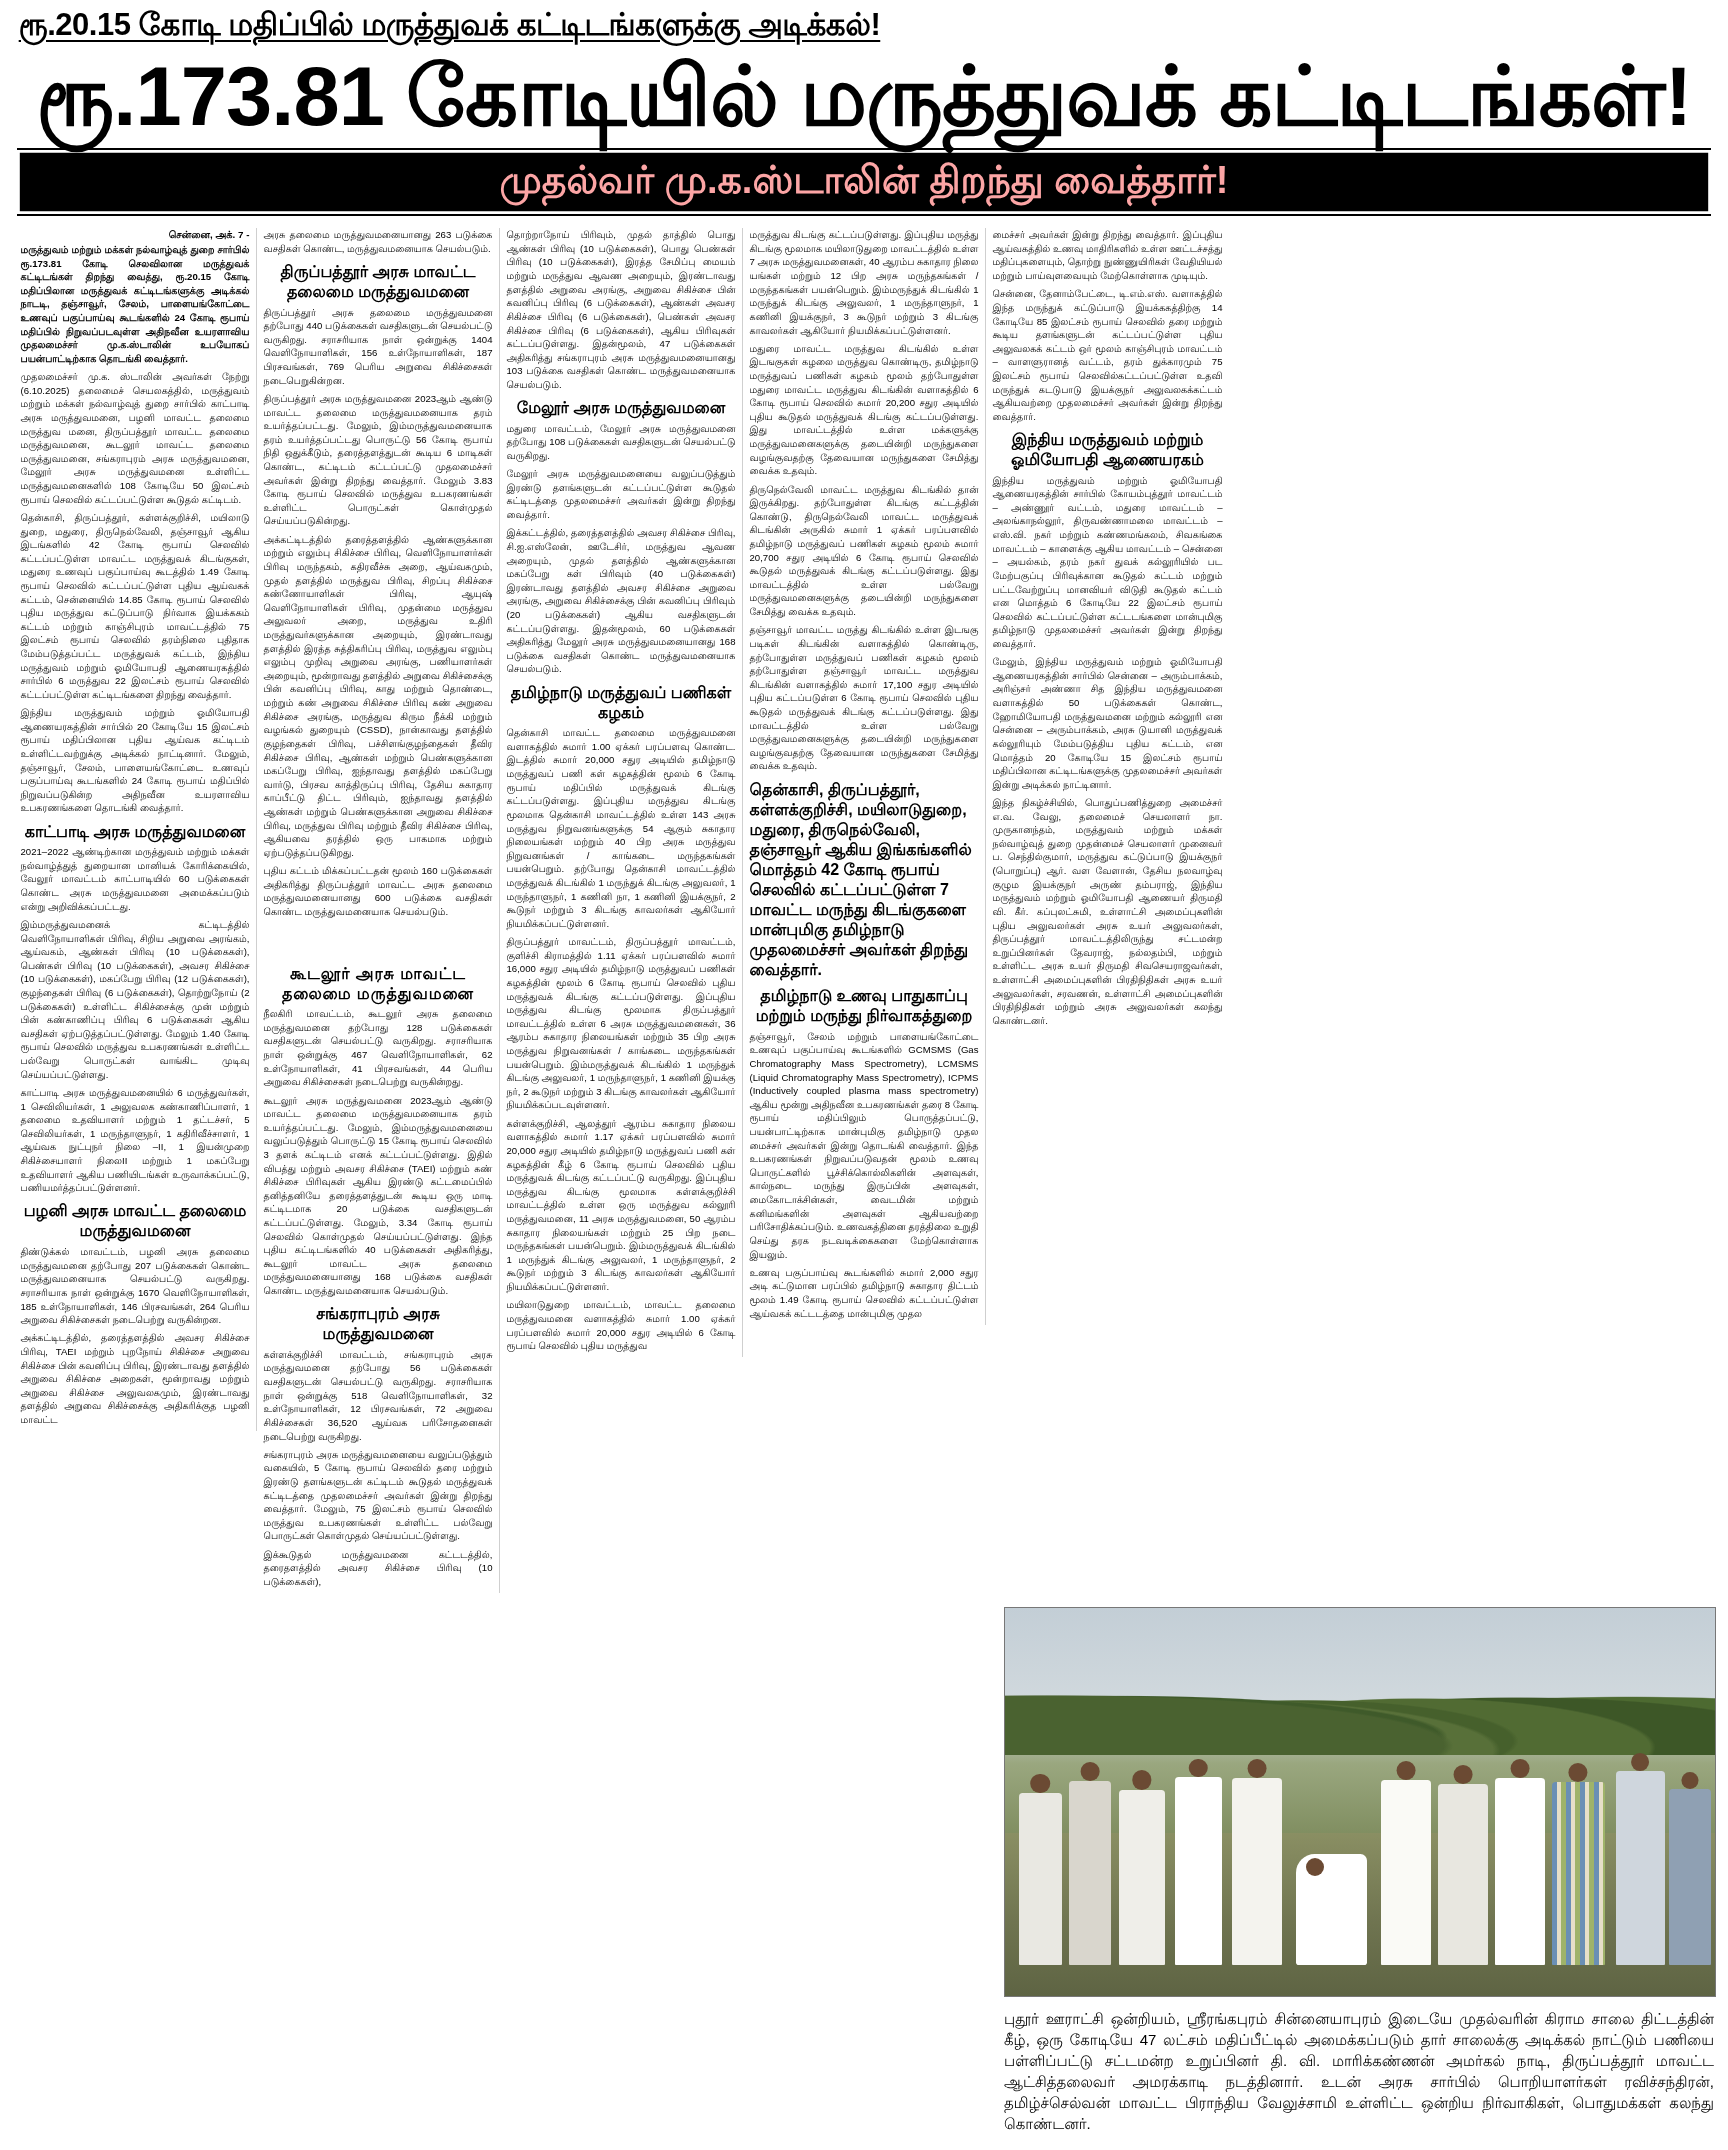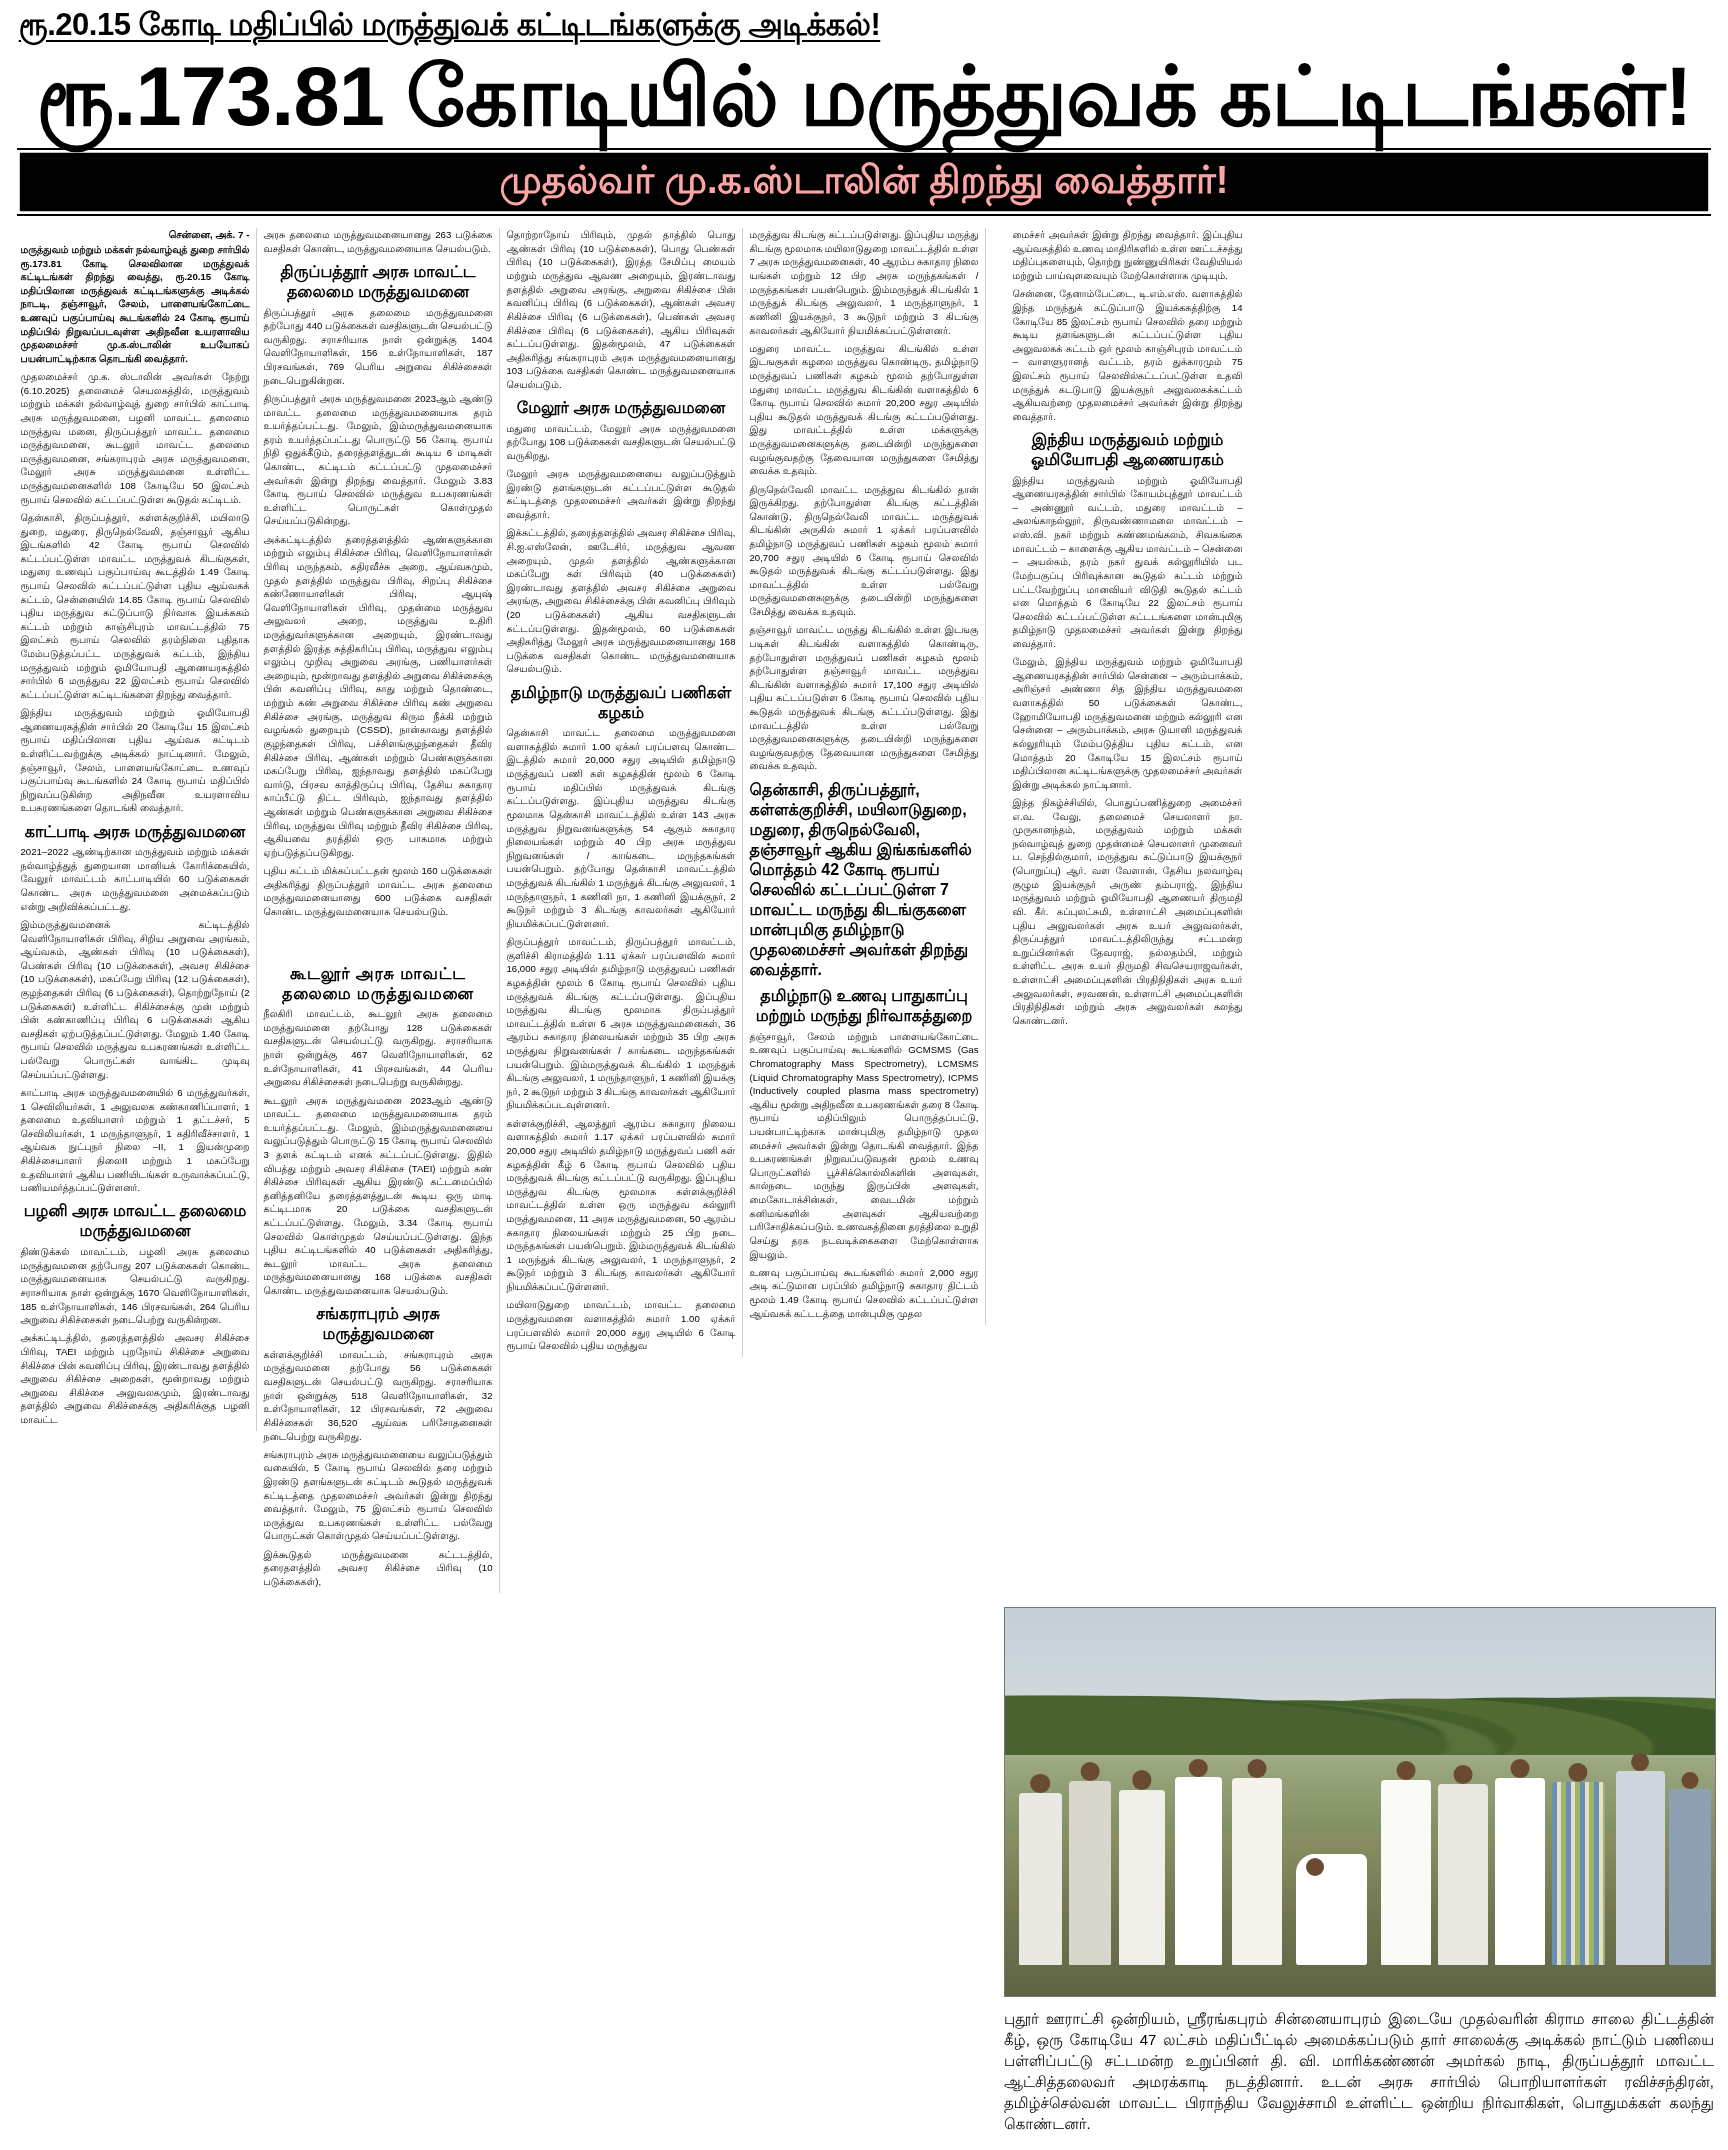--- a/index.html
+++ b/index.html
@@ -68,21 +68,21 @@
   .col {
     width: 243px;
     padding: 0 6.5px;
     box-sizing: border-box;
     border-right: 0.9px solid #cfcfcf;
     font-size: 9.6px;
     line-height: 1.42;
     text-align: justify;
     position: relative;
   }
-  .col:last-child { border-right: none; margin-left: 20px; }
+  .col:last-child { border-right: none; }
 
   .dateline {
     text-align: right;
     font-weight: bold;
     font-size: 9.8px;
     margin-bottom: 0.9px;
   }
   p.body {
     margin: 0 0 4.7px 0;
     text-align: justify;

